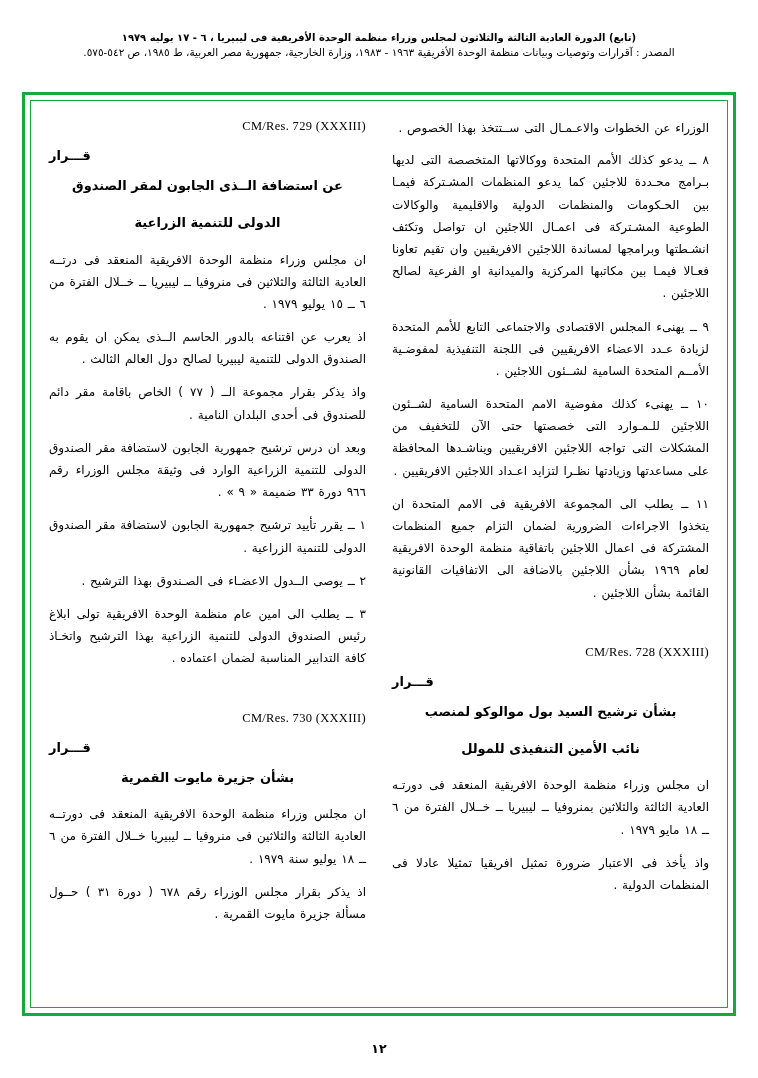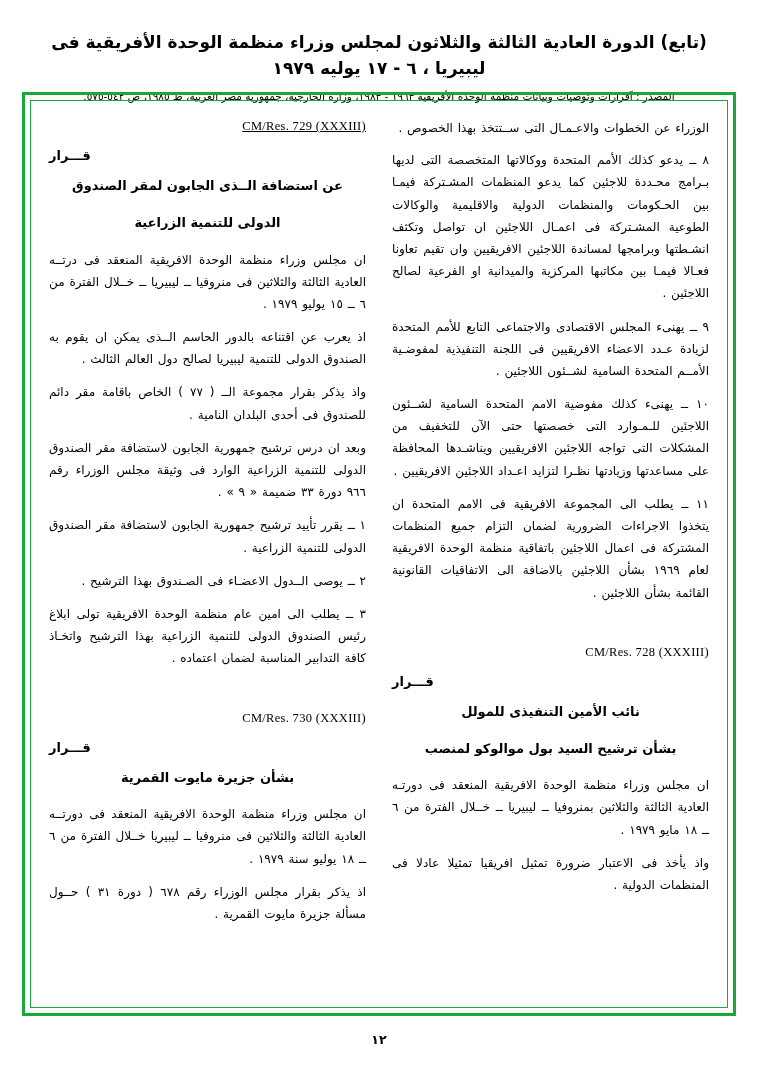--- a/index.html
+++ b/index.html
@@ -21,25 +21,24 @@
     position: relative;
     box-sizing: border-box;
     padding: 0;
   }
   .header {
     text-align: center;
     padding: 30px 42px 0 42px;
     direction: rtl;
   }
   .header-title {
-    font-size: 17px;
+    font-size: 10px;
     font-weight: bold;
     line-height: 1.5;
     letter-spacing: 0px;
-    margin-bottom: 8px;
   }
   .header-source {
     font-size: 10.5px;
     font-weight: normal;
     line-height: 1.5;
     margin-bottom: 16px;
   }
   .frame {
     position: absolute;
     top: 92px;
@@ -76,21 +75,20 @@
     font-size: 12.5px;
     font-family: "Liberation Serif", serif;
     direction: ltr;
     text-align: right;
     unicode-bidi: embed;
     margin: 4px 0 14px 0;
     letter-spacing: 0.3px;
   }
   .res-id.first {
     margin-top: 2px;
-    text-decoration: underline;
   }
   .qarar {
     text-align: left;
     font-size: 13px;
     font-weight: bold;
     letter-spacing: 4px;
     margin: 2px 0 12px 0;
   }
   .res-title {
     text-align: center;
@@ -108,21 +106,21 @@
     word-spacing: 1px;
   }
   .para.tight {
     margin-bottom: 10px;
   }
   .spacer-lg {
     height: 26px;
   }
   .page-number {
     position: absolute;
-    bottom: 31px;
+    bottom: 22px;
     left: 0;
     width: 100%;
     text-align: center;
     font-size: 12.5px;
     font-weight: bold;
   }
 </style>
 </head>
 <body>
 
@@ -142,22 +140,22 @@
           <div class="para tight">الوزراء عن الخطوات والاعـمـال التى ســتتخذ بهذا الخصوص .</div>
           <div class="para">٨ ــ يدعو كذلك الأمم المتحدة ووكالاتها المتخصصة التى لديها بـرامج محـددة للاجئين كما يدعو المنظمات المشـتركة فيمـا بين الحـكومات والمنظمات الدولية والاقليمية والوكالات الطوعية المشـتركة فى اعمـال اللاجئين ان تواصل وتكثف انشـطتها وبرامجها لمساندة اللاجئين الافريقيين وان تقيم تعاونا فعـالا فيمـا بين مكاتبها المركزية والميدانية او الفرعية لصالح اللاجئين .</div>
           <div class="para">٩ ــ يهنىء المجلس الاقتصادى والاجتماعى التابع للأمم المتحدة لزيادة عـدد الاعضاء الافريقيين فى اللجنة التنفيذية لمفوضـية الأمــم المتحدة السامية لشــئون اللاجئين .</div>
           <div class="para">١٠ ــ يهنىء كذلك مفوضية الامم المتحدة السامية لشــئون اللاجئين للـمـوارد التى خصصتها حتى الآن للتخفيف من المشكلات التى تواجه اللاجئين الافريقيين ويناشـدها المحافظة على مساعدتها وزيادتها نظـرا لتزايد اعـداد اللاجئين الافريقيين .</div>
           <div class="para">١١ ــ يطلب الى المجموعة الافريقية فى الامم المتحدة ان يتخذوا الاجراءات الضرورية لضمان التزام جميع المنظمات المشتركة فى اعمال اللاجئين باتفاقية منظمة الوحدة الافريقية لعام ١٩٦٩ بشأن اللاجئين بالاضافة الى الاتفاقيات القانونية القائمة بشأن اللاجئين .</div>
 
           <div class="spacer-lg"></div>
 
           <div class="res-id">CM/Res. 728 (XXXIII)</div>
           <div class="qarar">قـــرار</div>
+          <div class="res-title">بشأن ترشيح السيد بول موالوكو لمنصب</div>
           <div class="res-title">نائب الأمين التنفيذى للمولل</div>
-          <div class="res-title">بشأن ترشيح السيد بول موالوكو لمنصب</div>
 
           <div class="para">ان مجلس وزراء منظمة الوحدة الافريقية المنعقد فى دورتـه العادية الثالثة والثلاثين بمنروفيا ــ ليبيريا ــ خــلال الفترة من ٦ ــ ١٨ مايو ١٩٧٩ .</div>
           <div class="para">واذ يأخذ فى الاعتبار ضرورة تمثيل افريقيا تمثيلا عادلا فى المنظمات الدولية .</div>
 
         </div>
 
         <div class="col">
 
           <div class="res-id first">CM/Res. 729 (XXXIII)</div>
           <div class="qarar">قـــرار</div>

